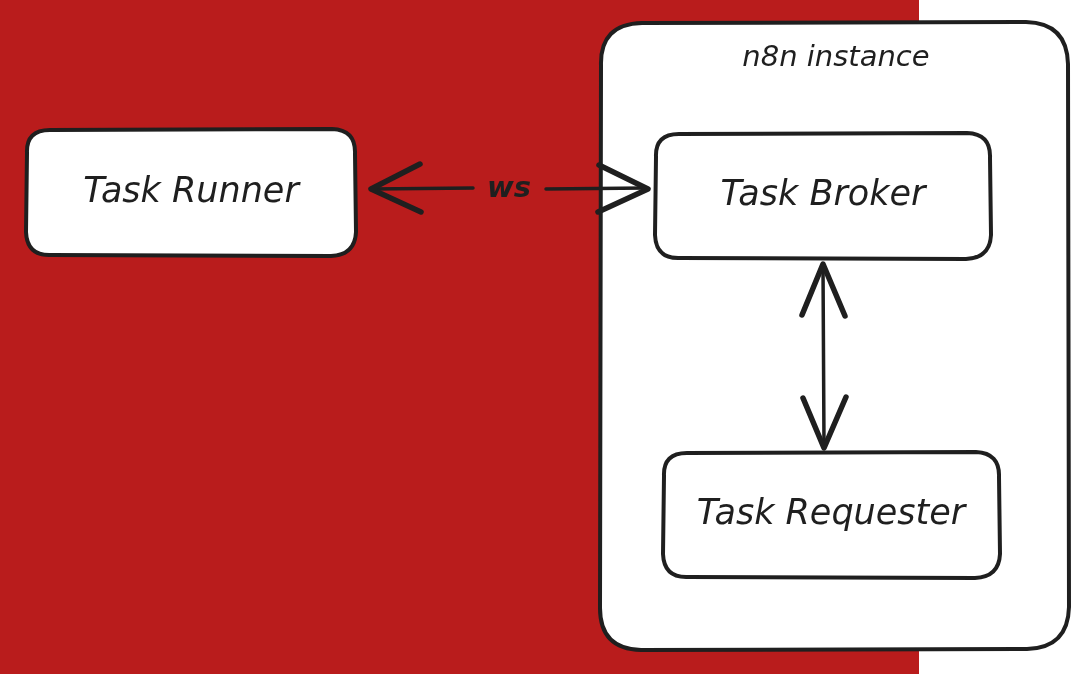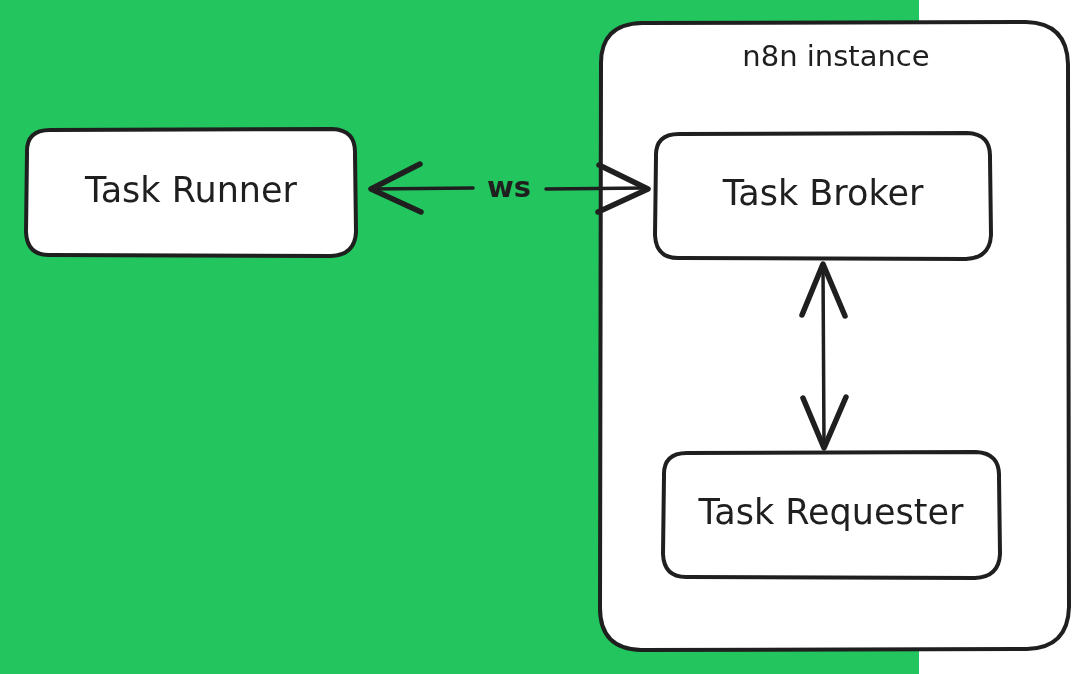--- a/index.html
+++ b/index.html
@@ -11,21 +11,22 @@
   body {
     width: 1090px;
     height: 674px;
     overflow: hidden;
     font-family: "DejaVu Sans", sans-serif;
   }
   #diagram-root {
     position: relative;
     width: 919px;
     height: 674px;
-    background: #22c55e;
+    background: #b91c1c;
+    font-style: italic;
   }
   #diagram-svg {
     position: absolute;
     top: 0;
     left: 0;
     width: 1090px;
     height: 674px;
     display: block;
   }
   .node-shape {

